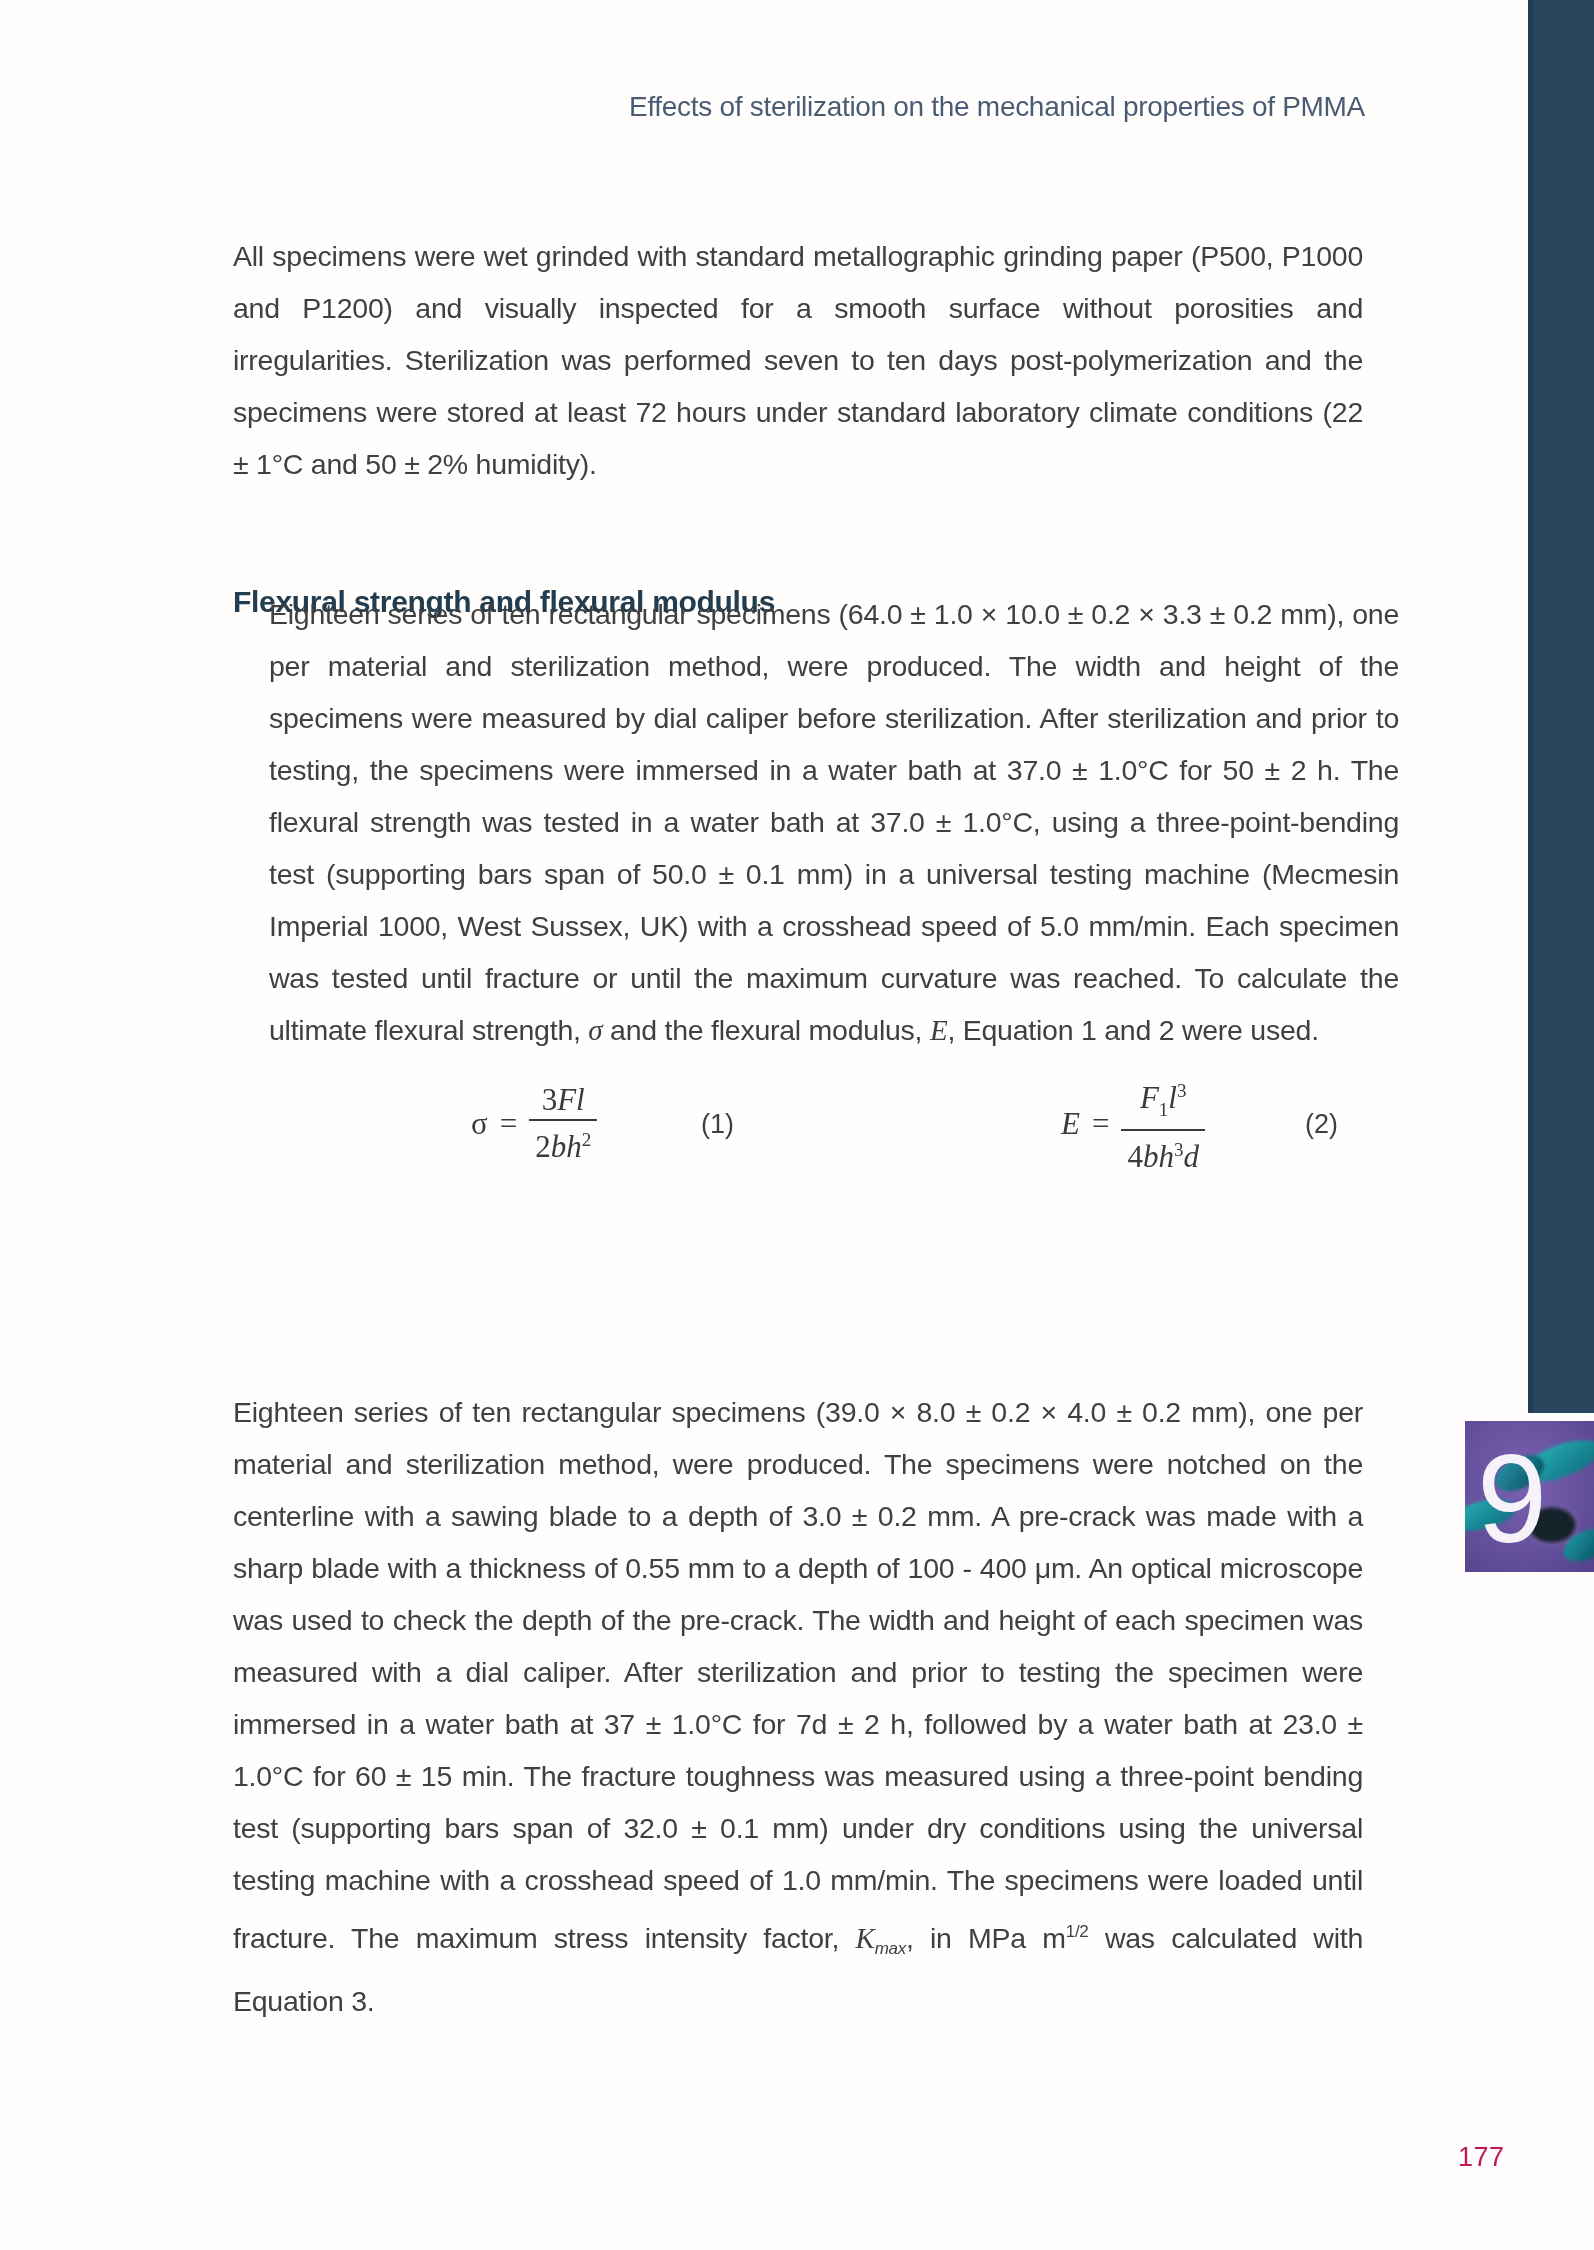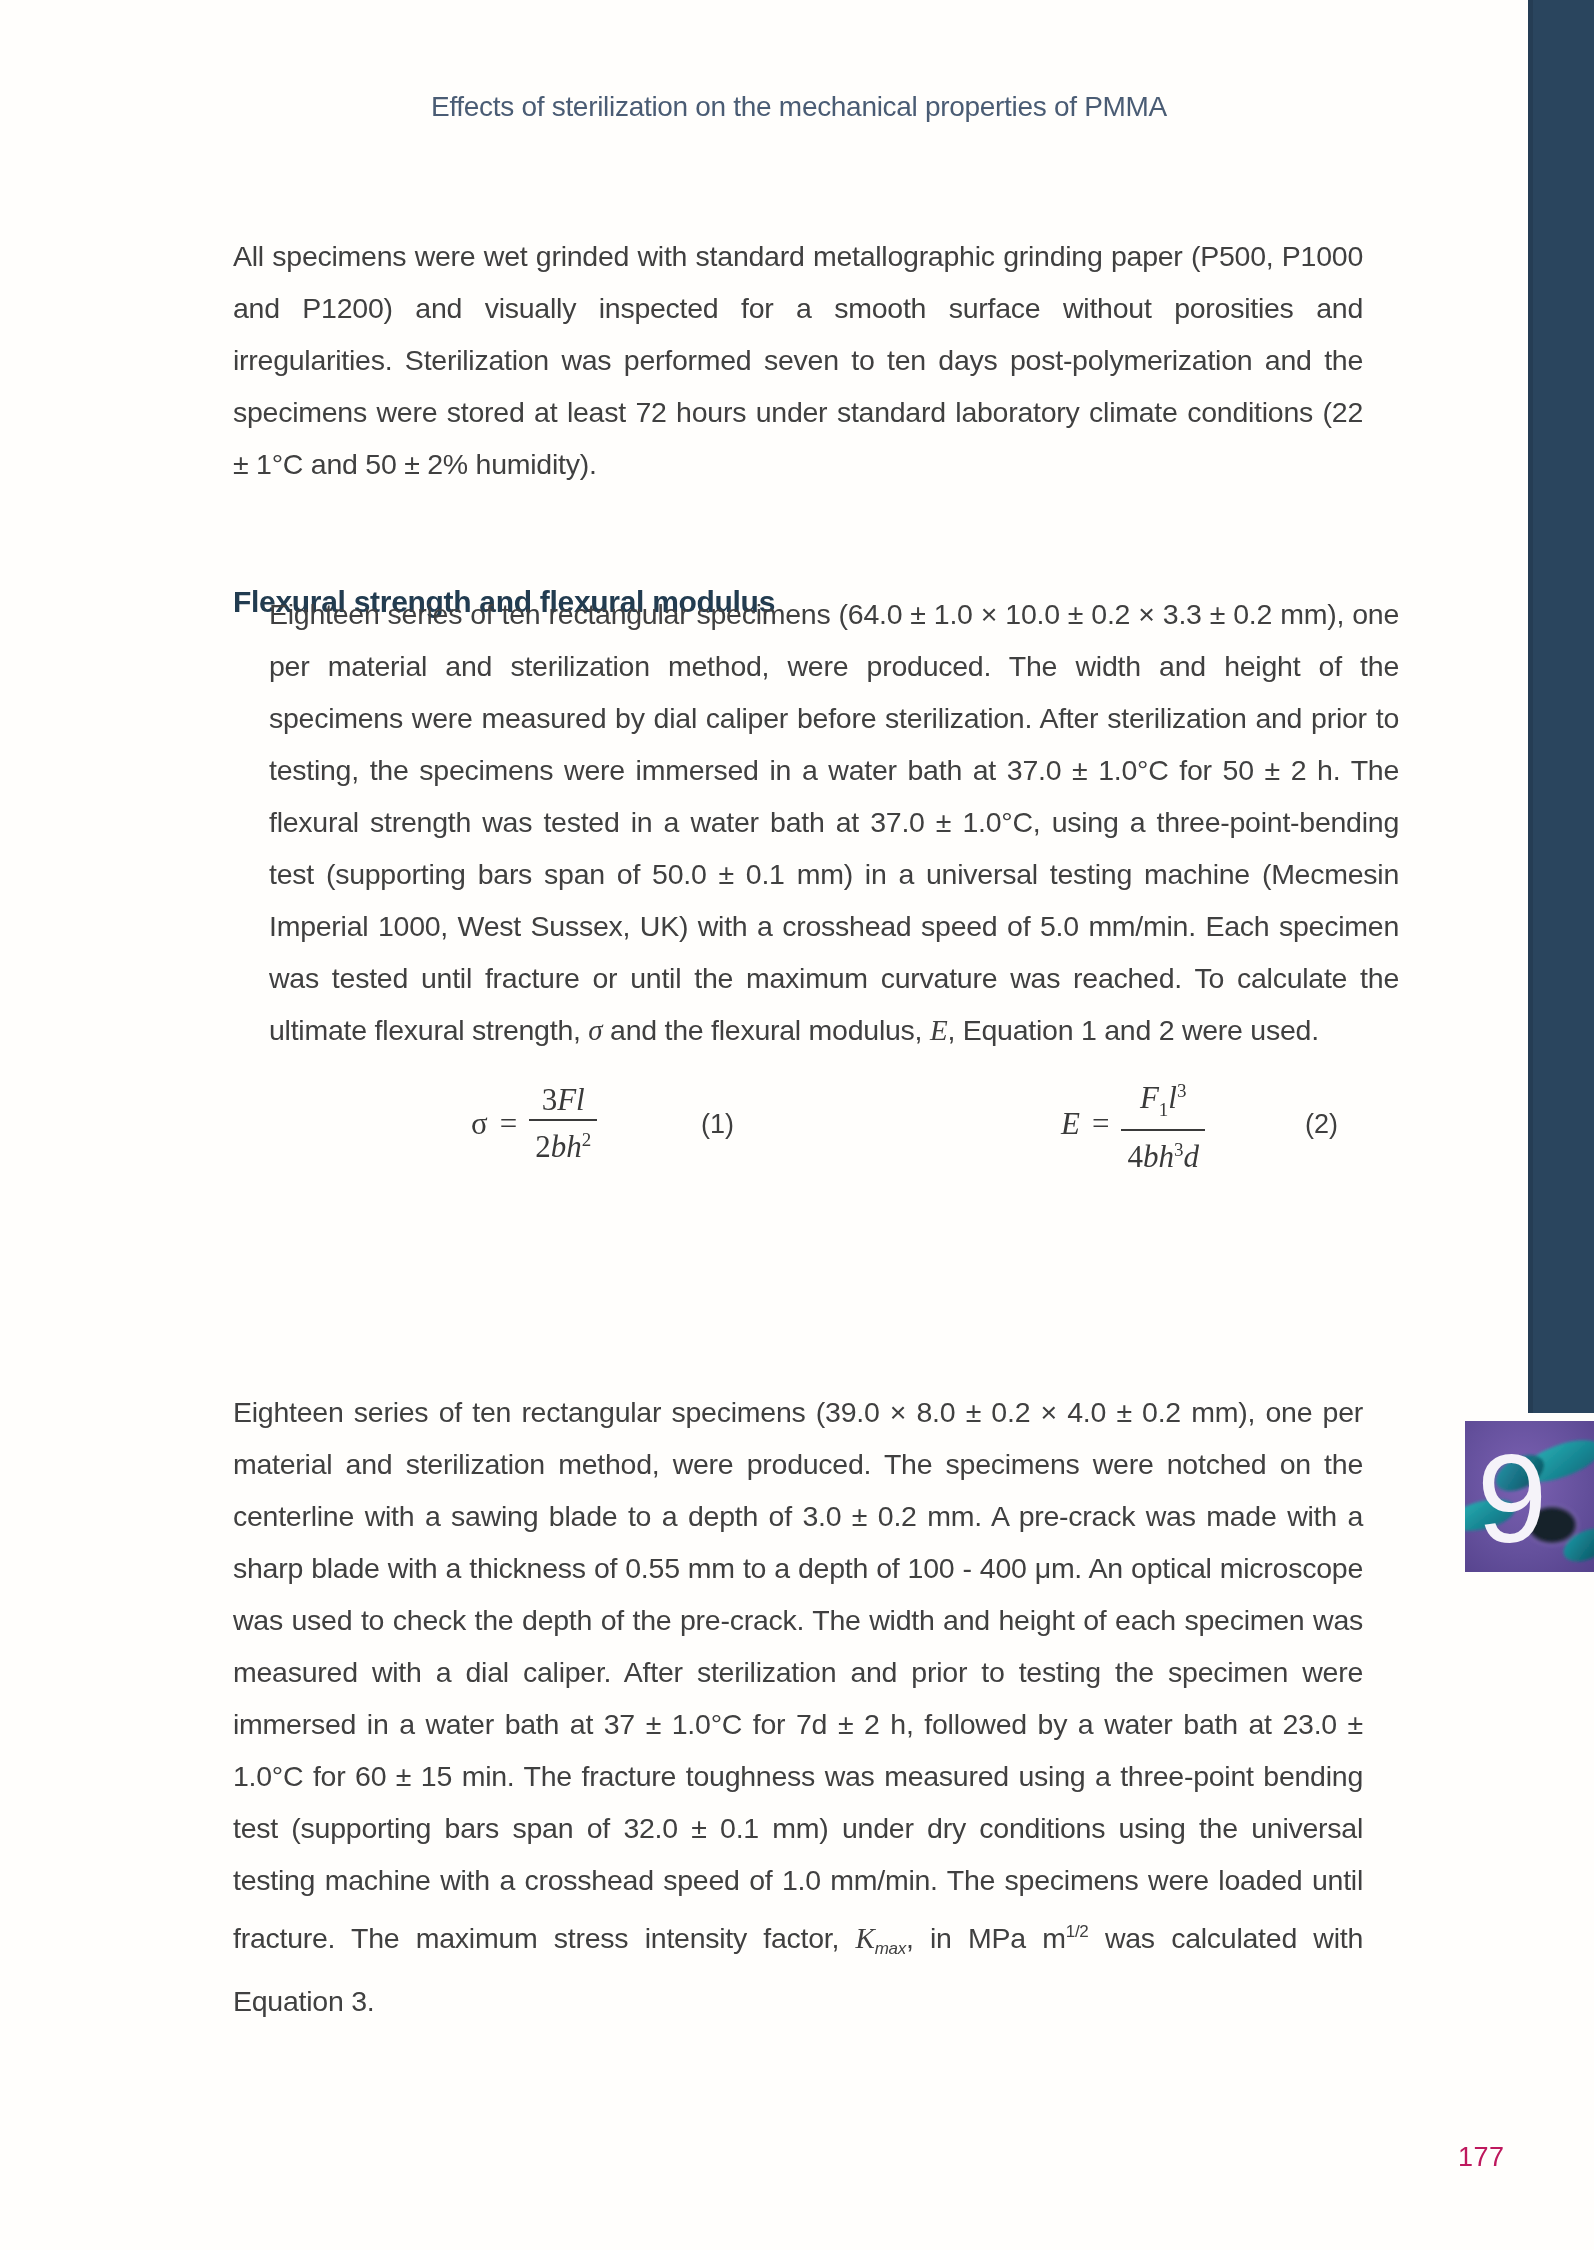--- a/index.html
+++ b/index.html
@@ -6,21 +6,21 @@
   .page{
     position:relative;
     width:1594px;height:2250px;
     margin:0 auto;
     background:#fffefc;
     overflow:hidden;
     font-family:"Liberation Sans",sans-serif;
   }
   .running-header{
     position:absolute;top:90px;left:233px;width:1132px;
-    text-align:center;
+    text-align:right;
     font-size:28px;line-height:34px;
     color:#4a5c74;
     letter-spacing:-0.3px;
   }
   .side-bar{
     position:absolute;top:0;left:1528px;width:66px;height:1413px;
     background:#2a455e;
     box-shadow:inset 5px 0 0 rgba(0,0,0,0.10);
   }
   .chapter-square{

